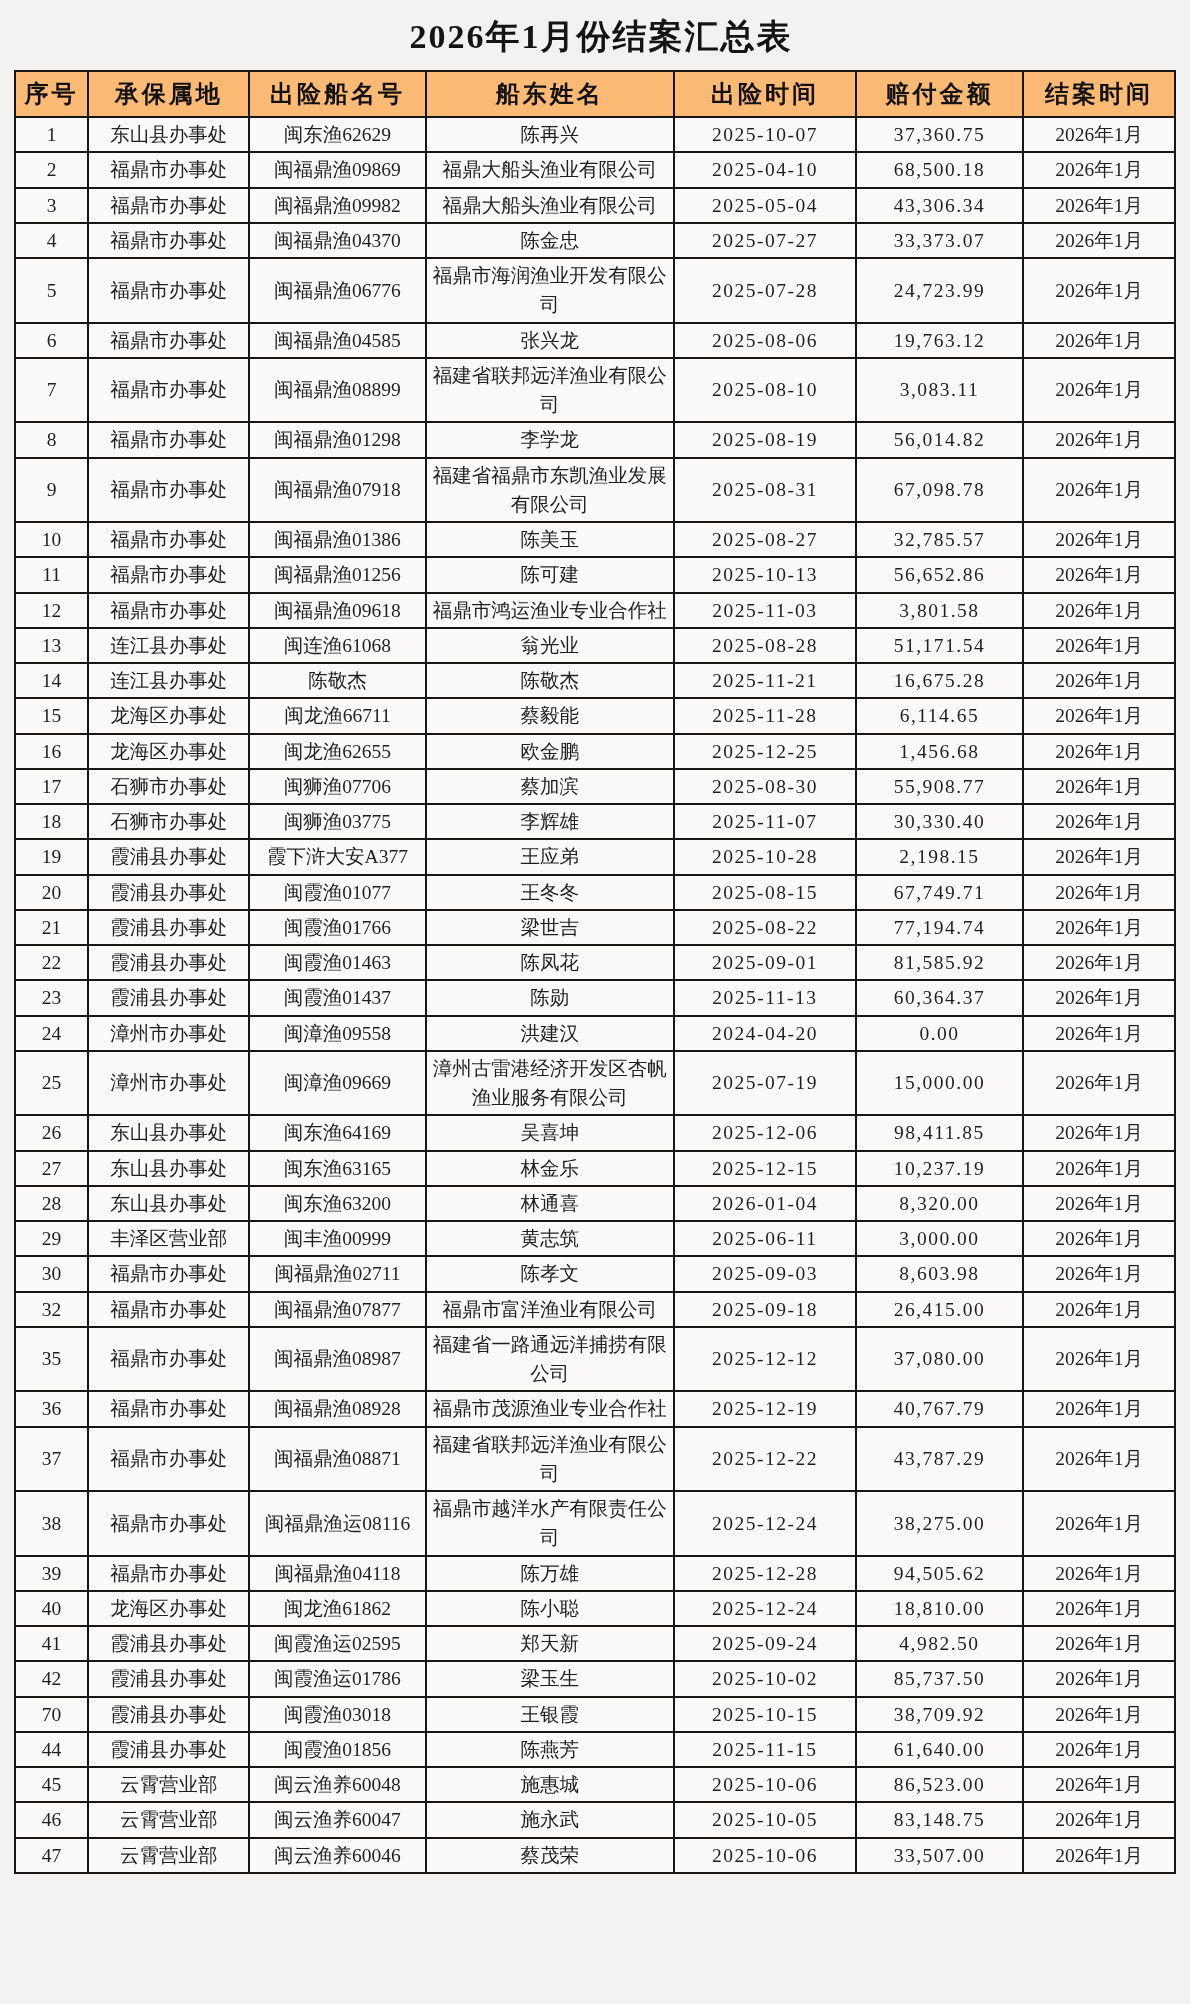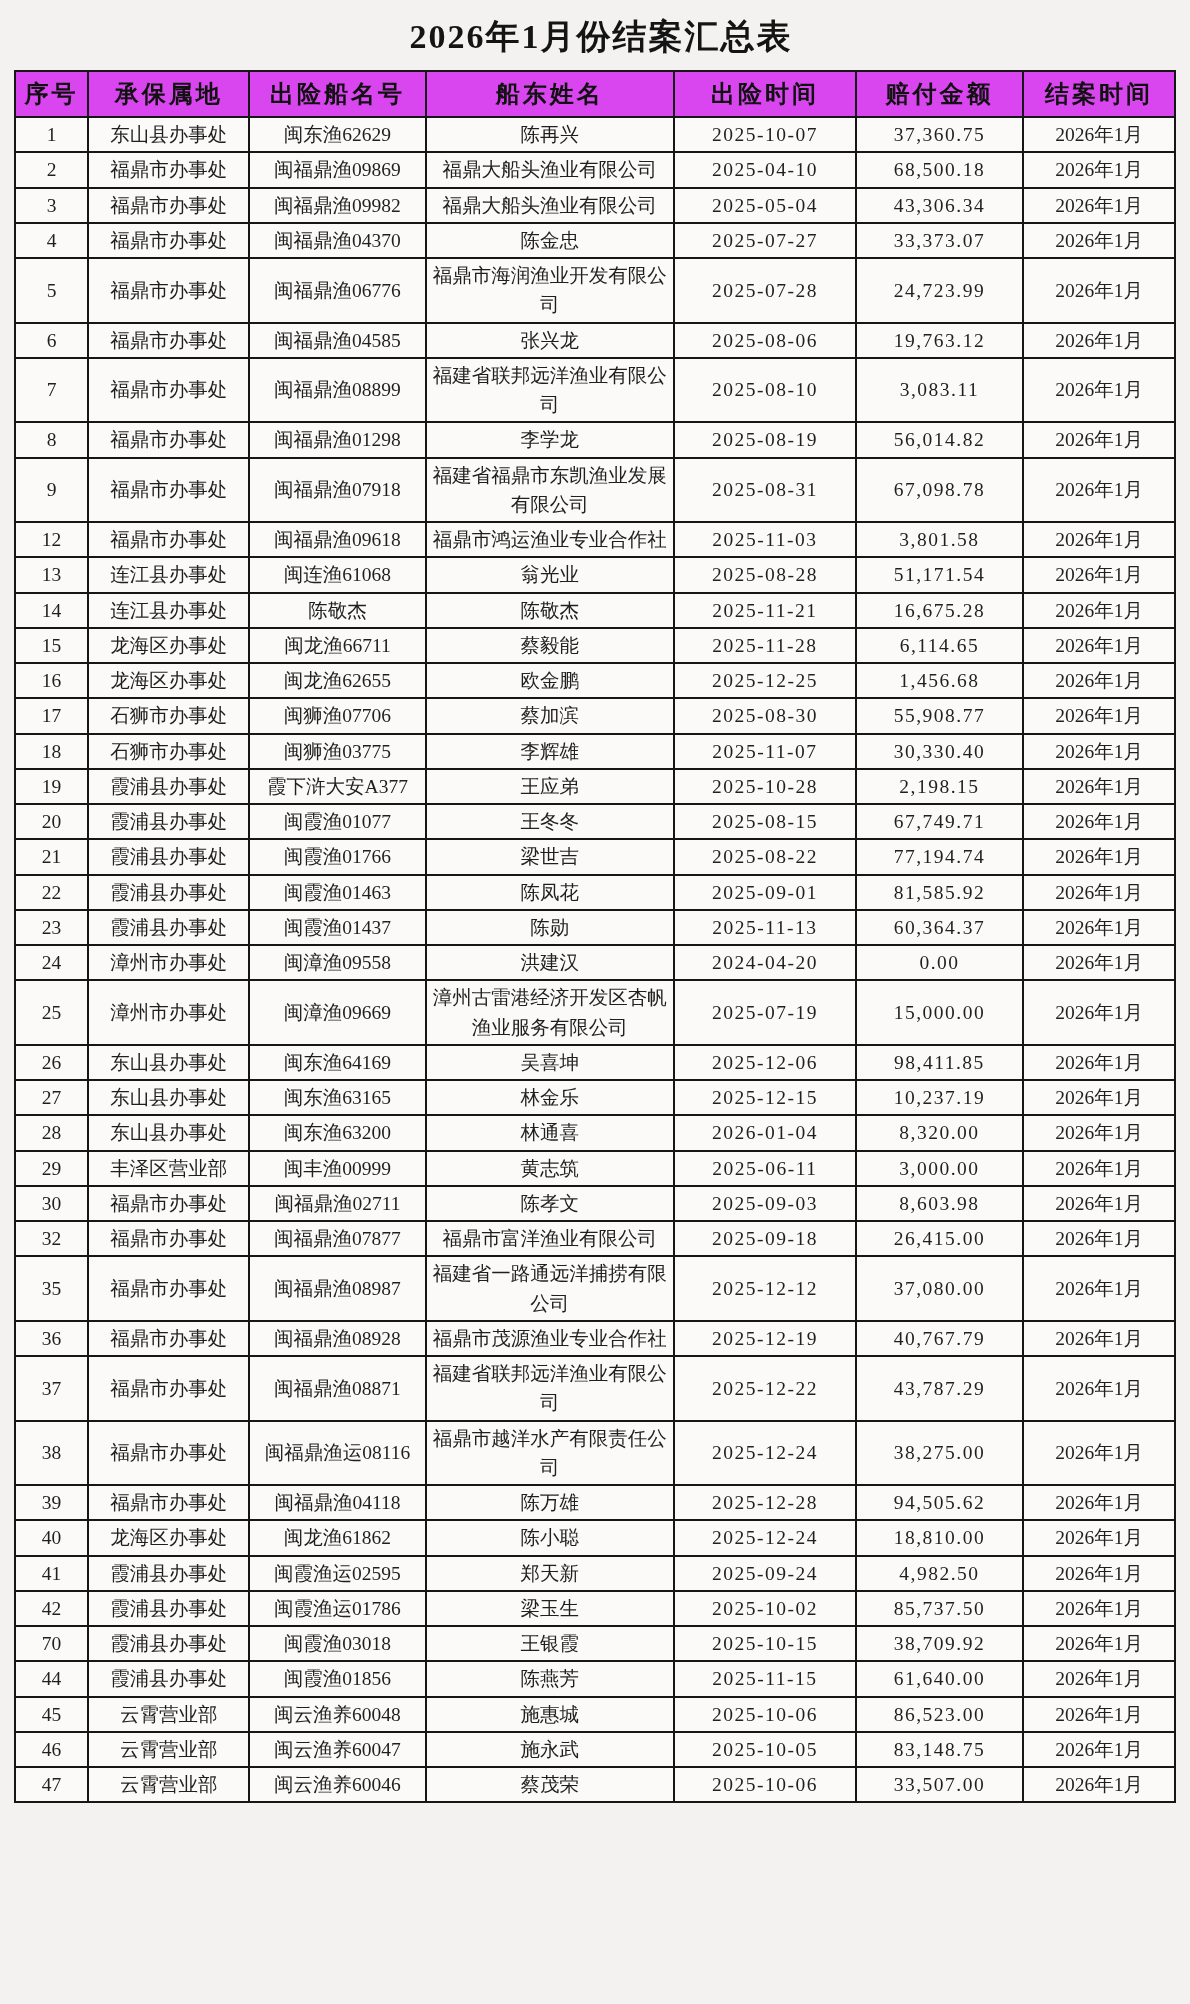--- a/index.html
+++ b/index.html
@@ -37,21 +37,21 @@
   }
   th, td {
     border: 2px solid #161616;
     text-align: center;
     vertical-align: middle;
     padding: 2px 4px;
     box-sizing: border-box;
     word-break: break-all;
   }
   th {
-    background: #d946ef;
+    background: #fdba74;
     font-size: 24px;
     font-weight: 700;
     height: 46px;
     letter-spacing: 3px;
     color: #111;
   }
   td {
     font-size: 19.5px;
     line-height: 1.5;
     background: #fbfaf9;
@@ -173,20 +173,38 @@
         <tr>
           <td class="col-no">9</td>
           <td class="col-office">福鼎市办事处</td>
           <td class="col-vessel">闽福鼎渔07918</td>
           <td class="col-owner">福建省福鼎市东凯渔业发展有限公司</td>
           <td class="col-incident_date">2025-08-31</td>
           <td class="col-amount">67,098.78</td>
           <td class="col-close_date">2026年1月</td>
         </tr>
         <tr>
+          <td class="col-no">10</td>
+          <td class="col-office">福鼎市办事处</td>
+          <td class="col-vessel">闽福鼎渔01386</td>
+          <td class="col-owner">陈美玉</td>
+          <td class="col-incident_date">2025-08-27</td>
+          <td class="col-amount">32,785.57</td>
+          <td class="col-close_date">2026年1月</td>
+        </tr>
+        <tr>
+          <td class="col-no">11</td>
+          <td class="col-office">福鼎市办事处</td>
+          <td class="col-vessel">闽福鼎渔01256</td>
+          <td class="col-owner">陈可建</td>
+          <td class="col-incident_date">2025-10-13</td>
+          <td class="col-amount">56,652.86</td>
+          <td class="col-close_date">2026年1月</td>
+        </tr>
+        <tr>
           <td class="col-no">12</td>
           <td class="col-office">福鼎市办事处</td>
           <td class="col-vessel">闽福鼎渔09618</td>
           <td class="col-owner">福鼎市鸿运渔业专业合作社</td>
           <td class="col-incident_date">2025-11-03</td>
           <td class="col-amount">3,801.58</td>
           <td class="col-close_date">2026年1月</td>
         </tr>
         <tr>
           <td class="col-no">13</td>

